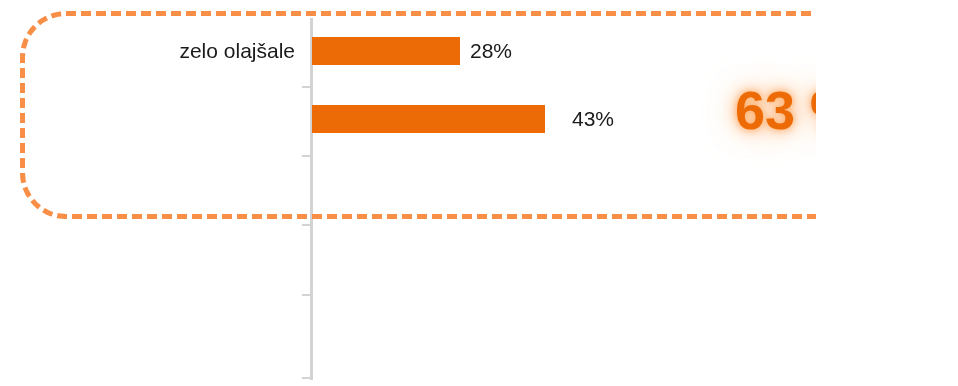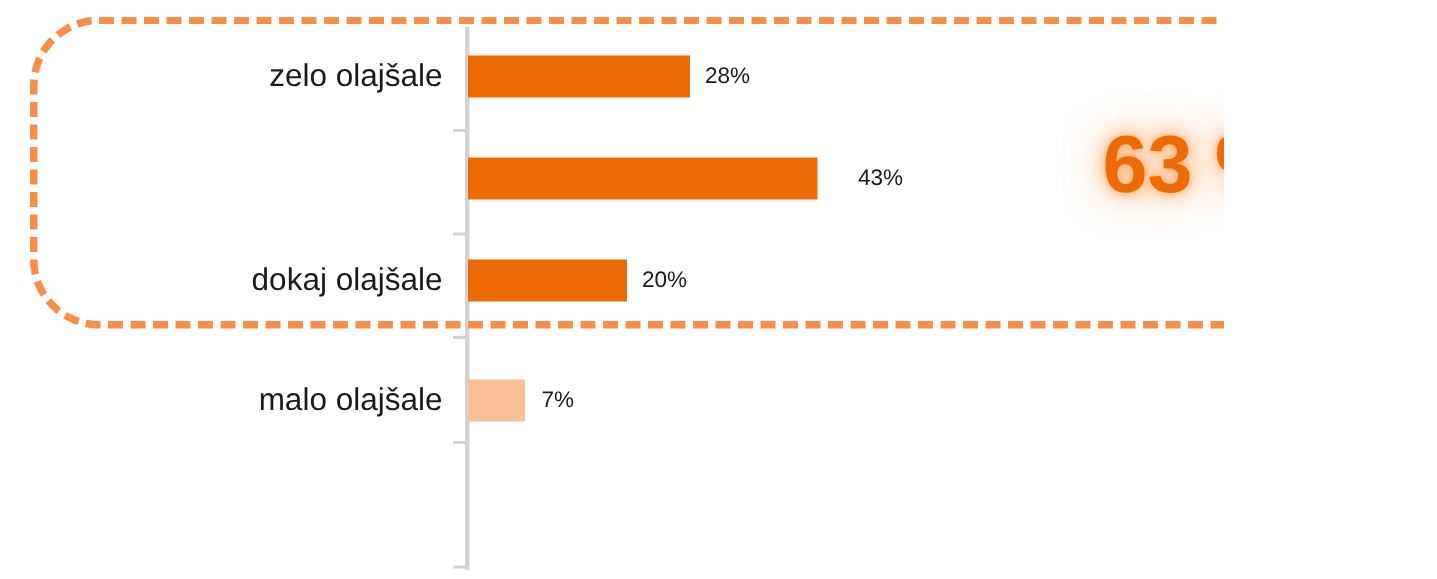--- a/index.html
+++ b/index.html
@@ -79,21 +79,21 @@
   }
   .bar {
     position: absolute;
     left: 312px;
     top: 1px;
     height: 28px;
   }
   .value-label {
     position: absolute;
     top: 0;
-    font-size: 15px;
+    font-size: 21px;
     color: #1a1a1a;
     line-height: 30px;
     white-space: nowrap;
   }
 
   
   .big-stat {
     position: absolute;
     left: 735px;
     top: 79px;
@@ -127,31 +127,21 @@
       <span class="cat-label">zelo olajšale</span>
       <div class="bar" style="width:148px;background:#ED6B06;"></div>
       <span class="value-label" style="left:470px;">28%</span>
     </div>
 
     <div class="row" style="top:104px;">
       <div class="bar" style="width:233px;background:#ED6B06;"></div>
       <span class="value-label" style="left:572px;">43%</span>
     </div>
 
-    <div class="row" style="top:172px;">
-      <span class="cat-label">dokaj olajšale</span>
-      <div class="bar" style="width:106px;background:#ED6B06;"></div>
-      <span class="value-label" style="left:428px;">20%</span>
-    </div>
 
-    <div class="row" style="top:252px;">
-      <span class="cat-label">malo olajšale</span>
-      <div class="bar" style="width:38px;background:#F9C197;"></div>
-      <span class="value-label" style="left:361px;">7%</span>
-    </div>
 
 
   </div>
 
   <div class="callout-box"></div>
 
   <div class="big-stat">63 %</div>
 
 </div>
 

